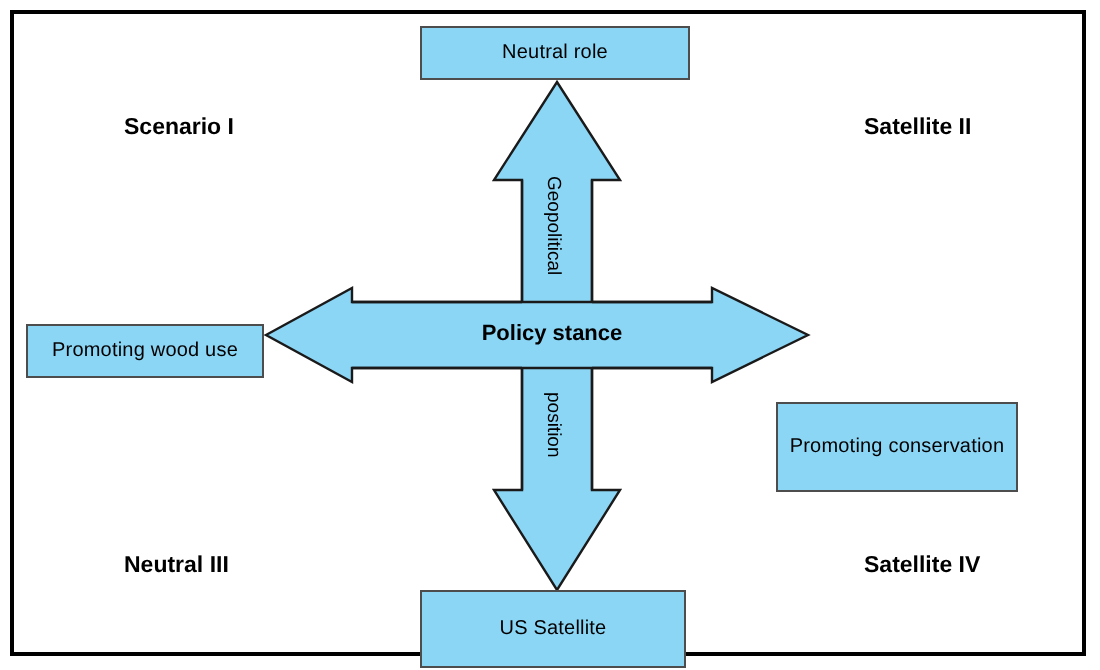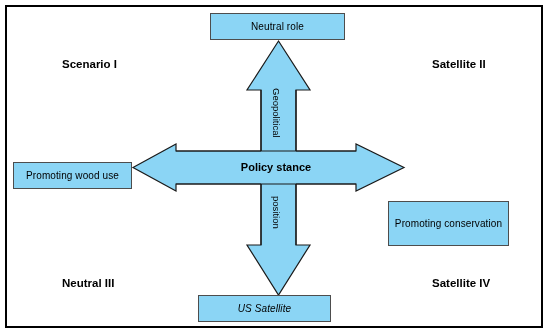--- a/index.html
+++ b/index.html
@@ -38,21 +38,21 @@
     display:flex;
     align-items:center;
     justify-content:center;
     color:#000000;
     font-size:10px;
     line-height:1.1;
     letter-spacing:0.1px;
     white-space:nowrap;
   }
   #node-neutral   { left:210px; top:13px;  width:135px; height:27px; }
-  #node-satellite { left:198px; top:295px; width:133px; height:27px;font-style:italic; }
+  #node-satellite { left:210px; top:295px; width:133px; height:39px; }
   #node-wood      { left:13px;  top:162px; width:119px; height:27px; }
   #node-conserve  { left:388px; top:153px; width:121px; height:45px;margin-top:48px; }
 
   
   #node-center{
     position:absolute;
     left:215px; top:157px;
     width:122px; height:20px;
     display:flex; align-items:center; justify-content:center;
     font-size:11px;

